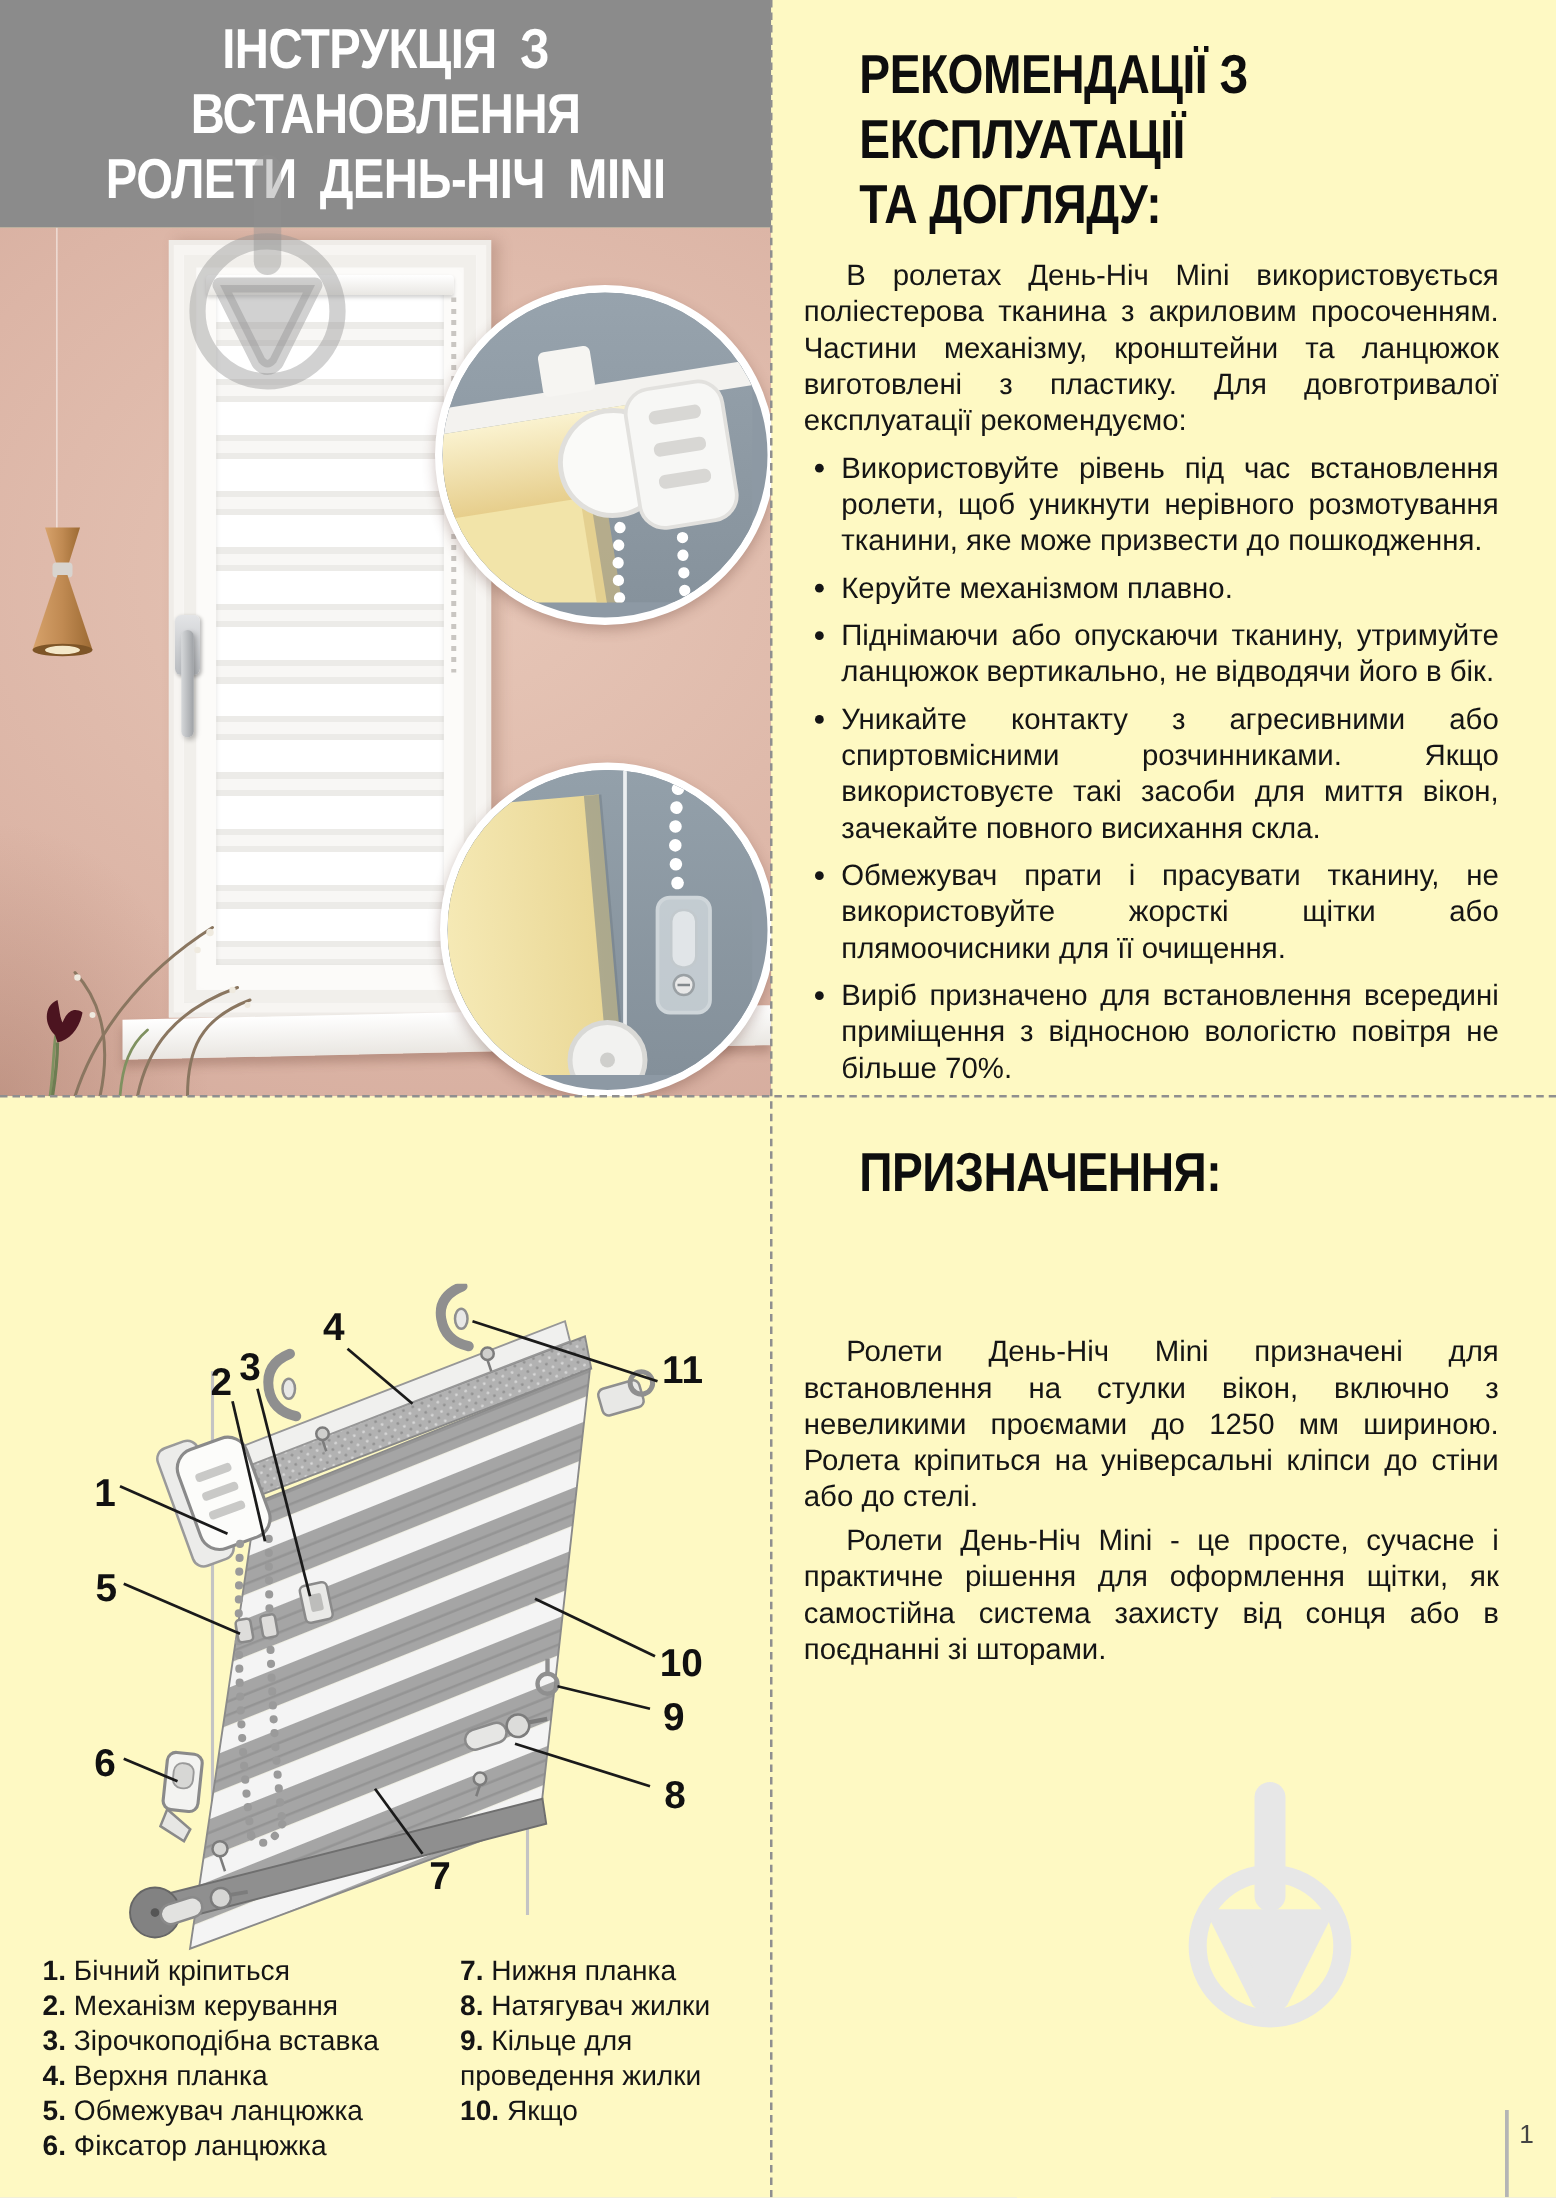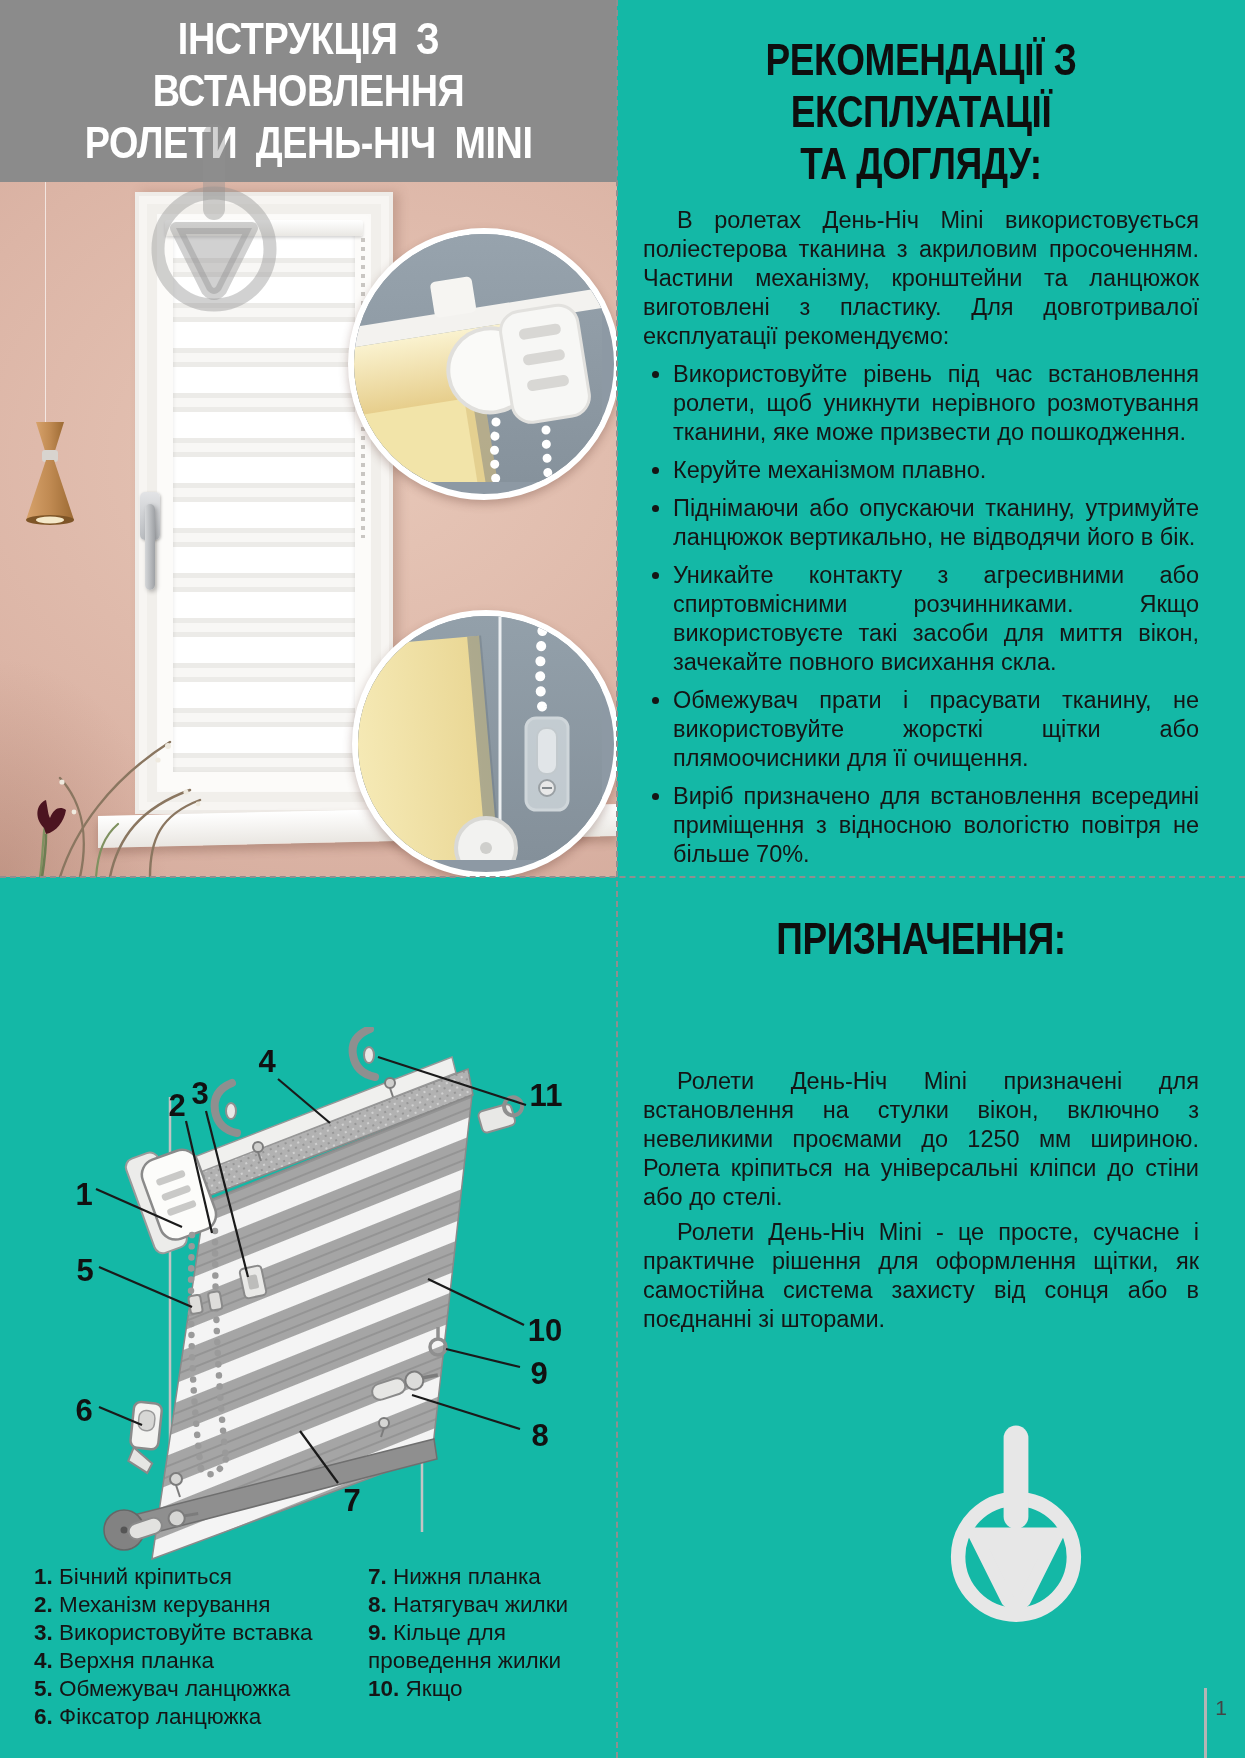--- a/index.html
+++ b/index.html
@@ -1,16 +1,16 @@
 <!DOCTYPE html>
 <html lang="uk"><head>
 <meta charset="utf-8">
 <style>
   html,body{margin:0;padding:0;background:#e8e8e8;}
-  .page{position:relative;width:1245px;height:1758px;background:#14b8a6;
+  .page{position:relative;width:1245px;height:1758px;background:#fef9c3;
         font-family:"Liberation Sans",sans-serif;color:#151515;overflow:hidden;margin:0 auto;}
   .q{position:absolute;overflow:hidden;}
   .q-tl{left:0;top:0;width:617px;height:877px;}
   .q-tr{left:617px;top:0;width:628px;height:877px;}
   .q-bl{left:0;top:877px;width:617px;height:881px;}
   .q-br{left:617px;top:877px;width:628px;height:881px;}
   .dash-v{position:absolute;left:616px;top:0;height:1758px;width:0;border-left:2px dashed #8f8f8f;z-index:40;}
   .dash-h{position:absolute;left:0;top:876px;width:1245px;height:0;border-top:2px dashed #8f8f8f;z-index:40;}
 
   
@@ -46,21 +46,21 @@
   .lamp-wire{position:absolute;left:45px;top:0;width:1px;height:242px;background:rgba(255,255,255,.65);}
   .inset{position:absolute;border-radius:50%;border:6px solid #fff;overflow:hidden;
          box-shadow:0 4px 10px rgba(90,50,40,.30);z-index:8;background:#8d99a4;}
   .inset svg{display:block;}
   .inset-1{left:348px;top:46px;width:260px;height:260px;}
   .inset-2{left:352px;top:428px;width:256px;height:256px;}
   .wm{position:absolute;z-index:9;pointer-events:none;}
 
   
   .col-text{position:absolute;left:26px;width:556px;}
-  .q-tr .hd.title,.q-br .hd.title,.q-bl .hd.title{color:#0e0e0e;font-size:44px;line-height:52px;text-align:center;}
+  .q-tr .hd.title,.q-br .hd.title,.q-bl .hd.title{color:#0e0e0e;font-size:44px;line-height:52px;text-align:left;}
   .body-p{font-size:23.5px;line-height:29px;text-align:justify;margin:0;}
   .indent{text-indent:34px;}
   ul.bullets{margin:8px 0 0 0;padding:0 0 0 30px;}
   ul.bullets li{font-size:23.5px;line-height:29px;text-align:justify;margin:9px 0;}
 
   
   .q-bl .subtitle{display:block;font-weight:bold;font-size:25px;line-height:30px;text-align:center;
                   transform:scaleX(0.92);transform-origin:50% 50%;letter-spacing:-0.5px;margin-top:2px;}
   .diagram{position:absolute;left:0;top:150px;width:617px;height:538px;}
   .legend{position:absolute;left:0;top:686px;width:617px;}
@@ -364,21 +364,21 @@
         <text class="callout" x="539" y="357">9</text>
         <text class="callout" x="545" y="314">10</text>
         <text class="callout" x="546" y="79">11</text>
       </g>
     </svg>
 
     <div class="legend">
       <div class="colL">
         <div class="item"><b>1.</b> <span>Бічний кріпиться</span></div>
         <div class="item"><b>2.</b> <span>Механізм керування</span></div>
-        <div class="item"><b>3.</b> <span>Використовуйте вставка</span></div>
+        <div class="item"><b>3.</b> <span>Зірочкоподібна вставка</span></div>
         <div class="item"><b>4.</b> <span>Верхня планка</span></div>
         <div class="item"><b>5.</b> <span>Обмежувач ланцюжка</span></div>
         <div class="item"><b>6.</b> <span>Фіксатор ланцюжка</span></div>
       </div>
       <div class="colR">
         <div class="item"><b>7.</b> <span>Нижня планка</span></div>
         <div class="item"><b>8.</b> <span>Натягувач жилки</span></div>
         <div class="item"><b>9.</b> <span>Кільце для проведення жилки</span></div>
         <div class="item"><b>10.</b> <span>Якщо</span></div>
       </div>

